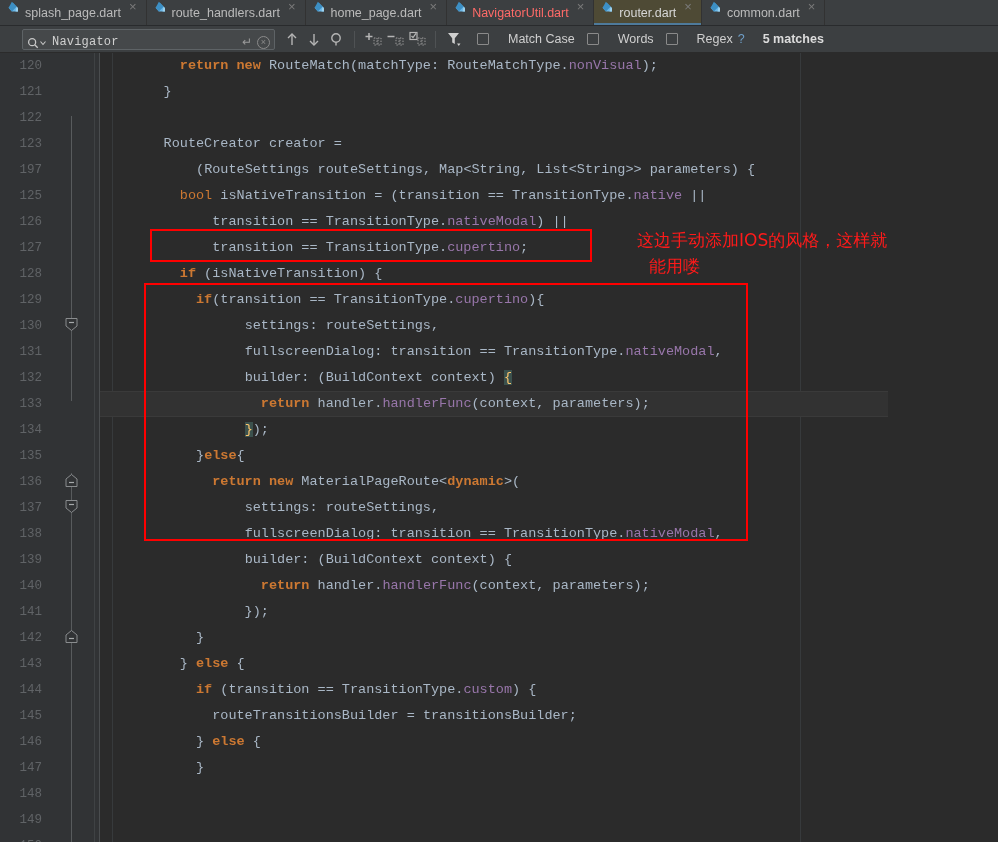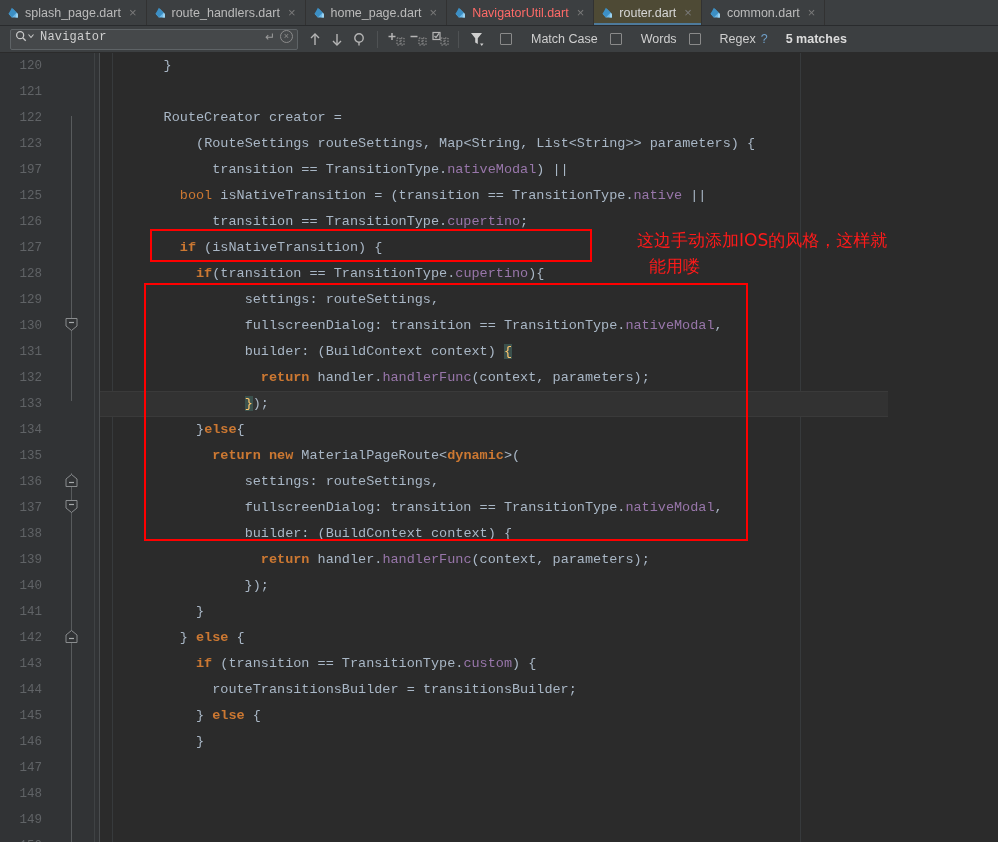--- a/index.html
+++ b/index.html
@@ -13,21 +13,21 @@
   #app { position: relative; width: 998px; height: 842px; background: #2b2b2b; }
 
   
   .tabbar {
     display: flex; align-items: stretch;
     height: 26px; width: 998px;
     background: #3c3f41;
     border-bottom: 1px solid #292b2d;
   }
   .tab {
-    display: flex; align-items: center;
+    display: flex; align-items: flex-start;
     padding: 0 8px 0 7px;
     gap: 5px;
     font-size: 12.5px;
     color: #bbbbbb;
     border-right: 1px solid #323232;
     white-space: nowrap;
     position: relative;
     background: #3c3f41;
   }
   .tab.selected { background: #4e4a35; color: #d7d7d7; }
@@ -48,26 +48,26 @@
   
   .findbar {
     display: flex; align-items: center;
     height: 27px; width: 998px;
     background: #3c3f41;
     border-bottom: 1px solid #2b2b2b;
     padding: 0 6px;
     gap: 0px;
   }
   .search-box {
-    display: flex; align-items: flex-start;
-    width: 288px; height: 21px;
+    display: flex; align-items: flex-end;
+    width: 253px; height: 21px;
     background: #45484a;
     border: 1px solid #5e6366;
     border-radius: 2px;
-    margin-left: 4px;
+    margin-left: 16px;
     padding: 0 3px 0 4px;
   }
   .search-magnifier { display:flex; align-items:center; gap:1px; }
   .search-value {
     flex: 1; font-family: "Liberation Mono", monospace;
     font-size: 12px; color: #d0d0d0; margin-left: 6px;
     letter-spacing: 0.2px;
   }
   .search-enter { color: #9a9a9a; font-size: 12px; margin-right: 5px; }
   .search-clear {
@@ -409,26 +409,27 @@
       <div class="gutter-edge"></div>
     </div>
 
     <div class="code-area">
       <div class="guide-v" style="left:12px;"></div>
       <div class="guide-v" style="left:700px;"></div>
 
       <div class="cur-line" style="top:338px;"></div>
 
       <div class="code-lines">
+        <div class="cline"><span class="kw">        return new </span><span class="cls">RouteMatch</span>(<span class="id">matchType</span>: <span class="cls">RouteMatchType</span>.<span class="fld">nonVisual</span>);</div>
         <div class="cline">      }</div>
         <div class="cline"> </div>
         <div class="cline">      <span class="cls">RouteCreator</span> <span class="id">creator</span> =</div>
         <div class="cline">          (<span class="cls">RouteSettings</span> <span class="id">routeSettings</span>, <span class="cls">Map</span>&lt;<span class="cls">String</span>, <span class="cls">List</span>&lt;<span class="cls">String</span>&gt;&gt; <span class="id">parameters</span>) {</div>
+        <div class="cline">        <span class="kw2">bool</span> <span class="id">isNativeTransition</span> = (<span class="id">transition</span> == <span class="cls">TransitionType</span>.<span class="fld">native</span> ||</div>
         <div class="cline">            <span class="id">transition</span> == <span class="cls">TransitionType</span>.<span class="fld">nativeModal</span>) ||</div>
-        <div class="cline">        <span class="kw2">bool</span> <span class="id">isNativeTransition</span> = (<span class="id">transition</span> == <span class="cls">TransitionType</span>.<span class="fld">native</span> ||</div>
         <div class="cline">            <span class="id">transition</span> == <span class="cls">TransitionType</span>.<span class="fld">cupertino</span>;</div>
         <div class="cline">        <span class="kw">if</span> (<span class="id">isNativeTransition</span>) {</div>
         <div class="cline">          <span class="kw">if</span>(<span class="id">transition</span> == <span class="cls">TransitionType</span>.<span class="fld">cupertino</span>){</div>
         <div class="cline">                <span class="id">settings</span>: <span class="id">routeSettings</span>,</div>
         <div class="cline">                <span class="id">fullscreenDialog</span>: <span class="id">transition</span> == <span class="cls">TransitionType</span>.<span class="fld">nativeModal</span>,</div>
         <div class="cline">                <span class="id">builder</span>: (<span class="cls">BuildContext</span> <span class="id">context</span>) <span class="brmatch">{</span></div>
         <div class="cline">                  <span class="kw">return </span><span class="id">handler</span>.<span class="fld">handlerFunc</span>(<span class="id">context</span>, <span class="id">parameters</span>);</div>
         <div class="cline">                <span class="brmatch">}</span>);</div>
         <div class="cline">          }<span class="kw">else</span>{</div>
         <div class="cline">            <span class="kw">return new </span><span class="cls">MaterialPageRoute</span>&lt;<span class="dyn">dynamic</span>&gt;(</div>

